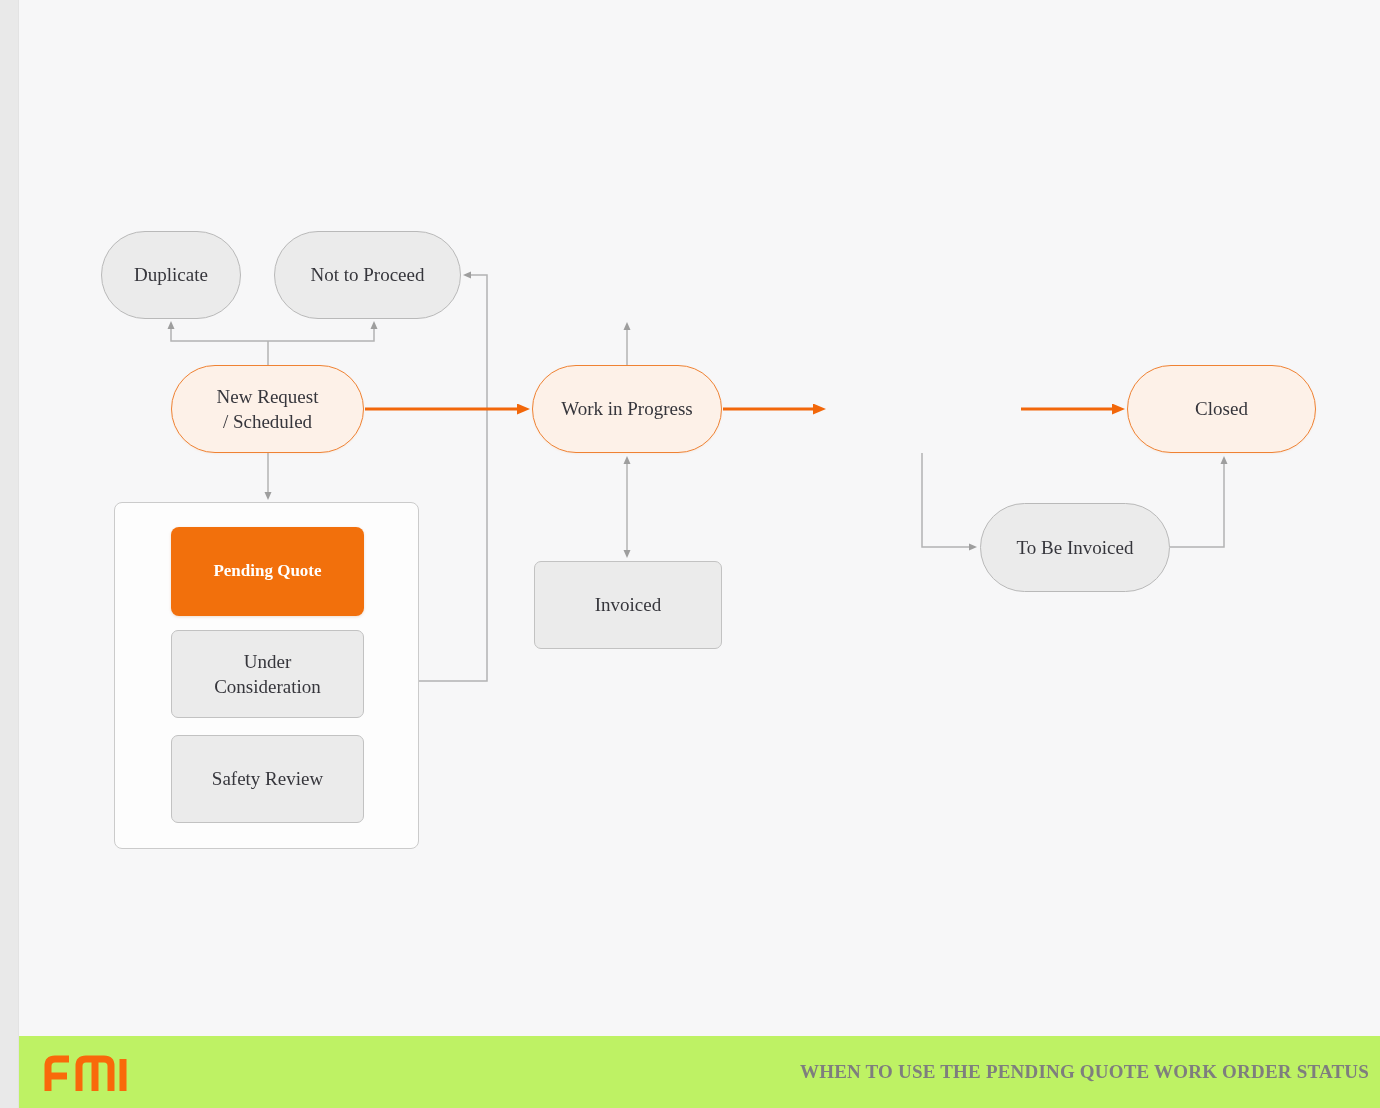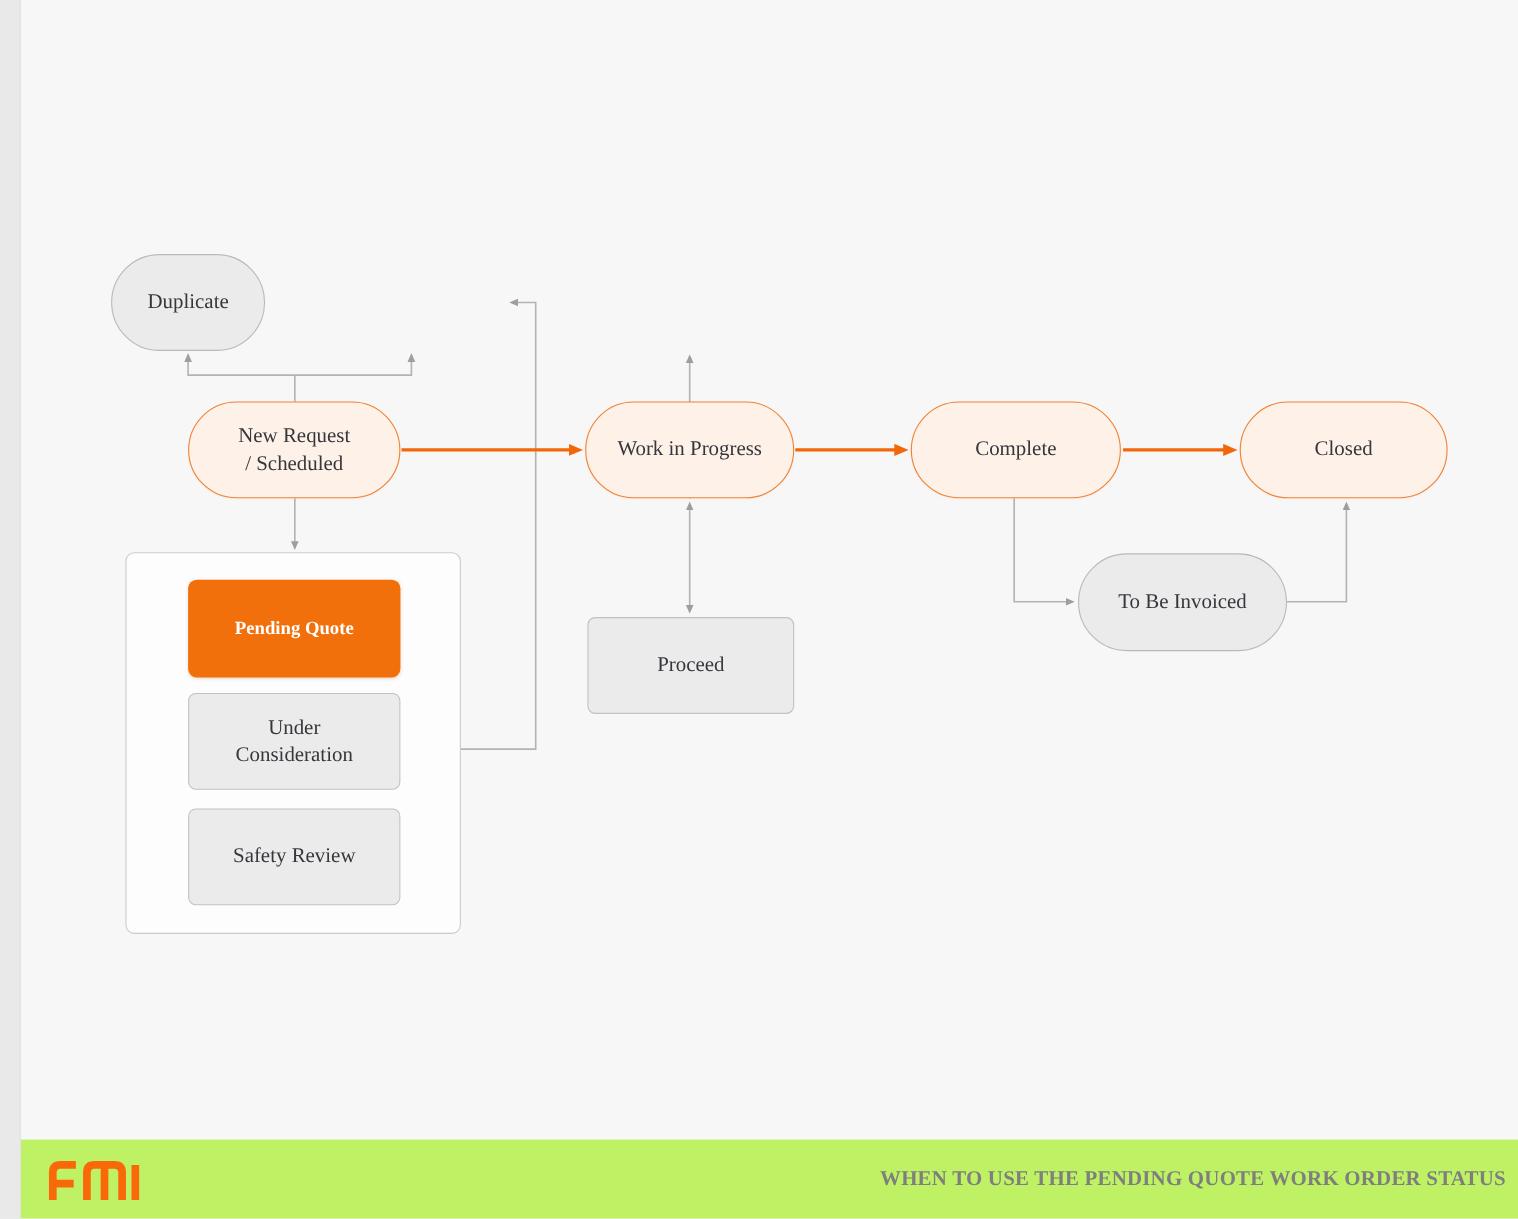--- a/index.html
+++ b/index.html
@@ -85,52 +85,52 @@
       <path d="M704,409 H796" marker-end="url(#oa)"></path>
       <path d="M1002,409 H1095" marker-end="url(#oa)"></path>
     </g>
   </svg>
 
   <div class="group-box" style="left:95px;top:502px;width:305px;height:347px;"></div>
 
   <div class="node pill-gray" style="left:82px;top:231px;width:140px;height:88px;">
     <span>Duplicate</span>
   </div>
+  <div class="node pill-gray" style="left:255px;top:231px;width:187px;height:88px;">
+    <span>Not to Proceed</span>
+  </div>
 
   <div class="node pill-orange" style="left:152px;top:365px;width:193px;height:88px;align-items:center;">
     <span>
       <span style="display:block">New Request</span>
       <span style="display:block">/ Scheduled</span>
     </span>
   </div>
   <div class="node pill-orange" style="left:513px;top:365px;width:190px;height:88px;">
     <span>Work in Progress</span>
-  </div>
-  <div class="node pill-orange" style="left:809px;top:365px;width:191px;height:88px;">
-    <span>Complete</span>
   </div>
   <div class="node pill-orange" style="left:1108px;top:365px;width:189px;height:88px;">
     <span>Closed</span>
   </div>
 
   <div class="node pending" style="left:152px;top:527px;width:193px;height:89px;">
     <span>Pending Quote</span>
   </div>
   <div class="node rect-gray" style="left:152px;top:630px;width:193px;height:88px;">
     <span>
       <span style="display:block">Under</span>
       <span style="display:block">Consideration</span>
     </span>
   </div>
   <div class="node rect-gray" style="left:152px;top:735px;width:193px;height:88px;">
     <span>Safety Review</span>
   </div>
 
   <div class="node rect-gray" style="left:515px;top:561px;width:188px;height:88px;">
-    <span>Proceed</span>
+    <span>Invoiced</span>
   </div>
 
   <div class="node pill-gray" style="left:961px;top:503px;width:190px;height:89px;">
     <span>To Be Invoiced</span>
   </div>
 
   <div class="footer">
     <svg class="logo" role="img" width="92" height="36" viewBox="0 0 92 36" aria-label="FMI">
       <g stroke="#f9690a" stroke-width="7" fill="none">
         <path d="M5,36 L5,11 Q5,4 12,4 L26,4 M5,21 L24,21"></path>

